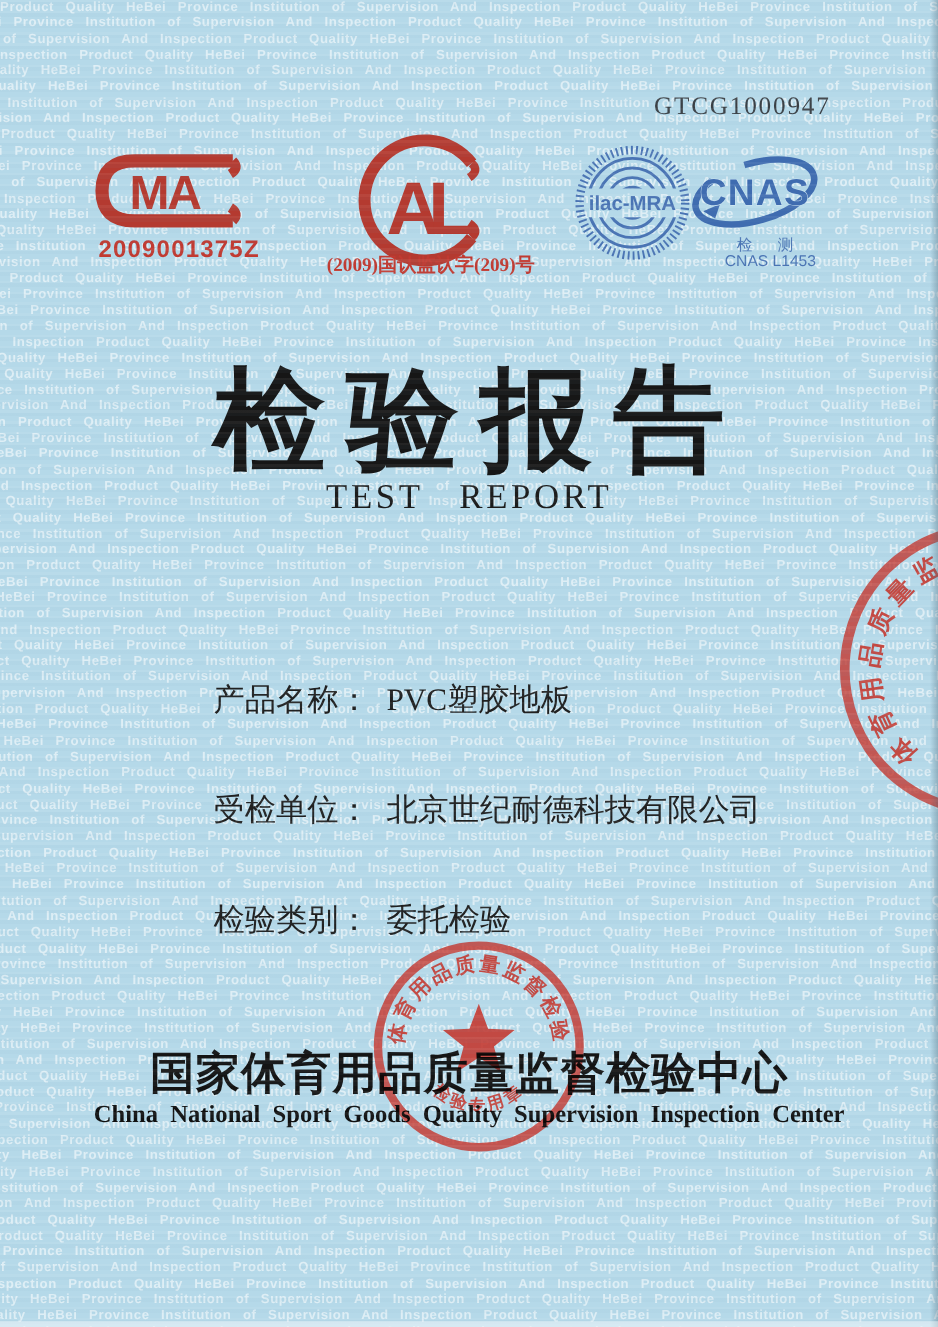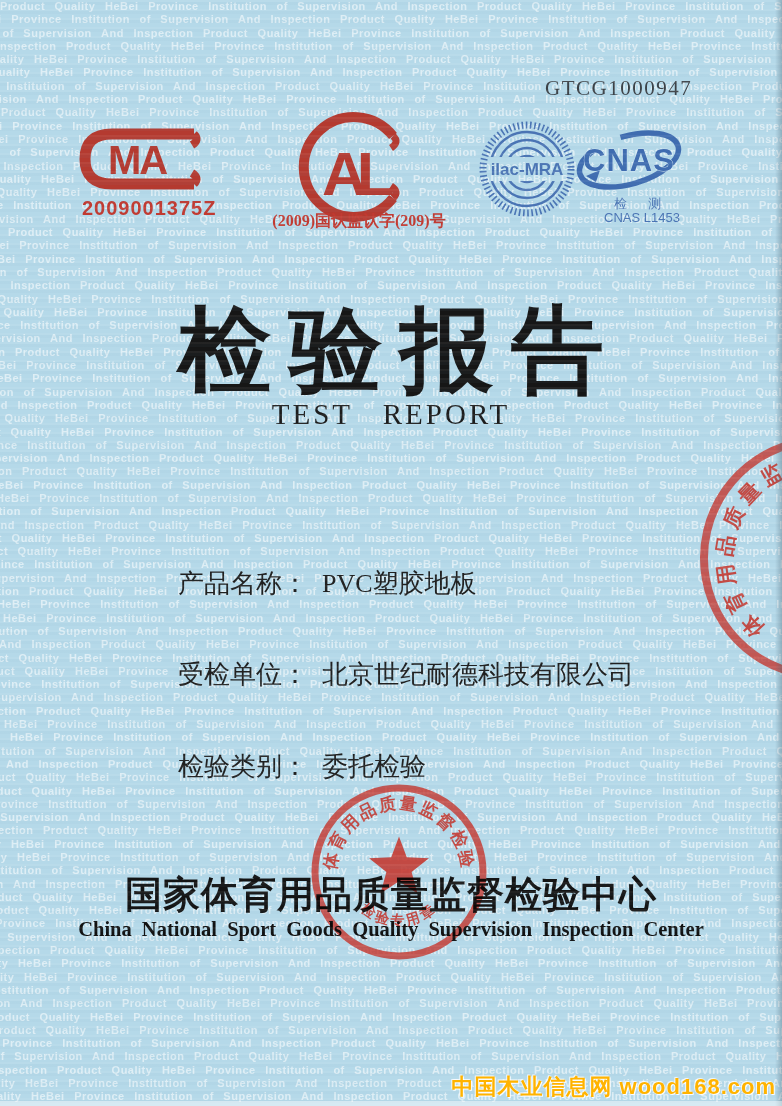--- a/index.html
+++ b/index.html
@@ -263,17 +263,16 @@
           <circle cx="165" cy="135" r="118" fill="none" stroke="#c4342b" stroke-width="8" opacity=".9"></circle>
           <path id="sealRightArc" d="M75 135 A90 90 0 1 1 255 135" fill="none"></path>
           <text font-size="21" fill="#c4342b" letter-spacing="6" font-weight="bold">
             <textPath href="#sealRightArc" startOffset="50%" text-anchor="middle">国家体育用品质量监督检验中心</textPath>
           </text>
         </g>
       </svg>
     </div>
   </div>
 
-  <div class="site-credit">中国木业信息网 wood168.com</div>
 
   <div class="edge-shadow-right"></div>
   <div class="edge-light-bottom"></div>
 </div>
 
 </body></html>

